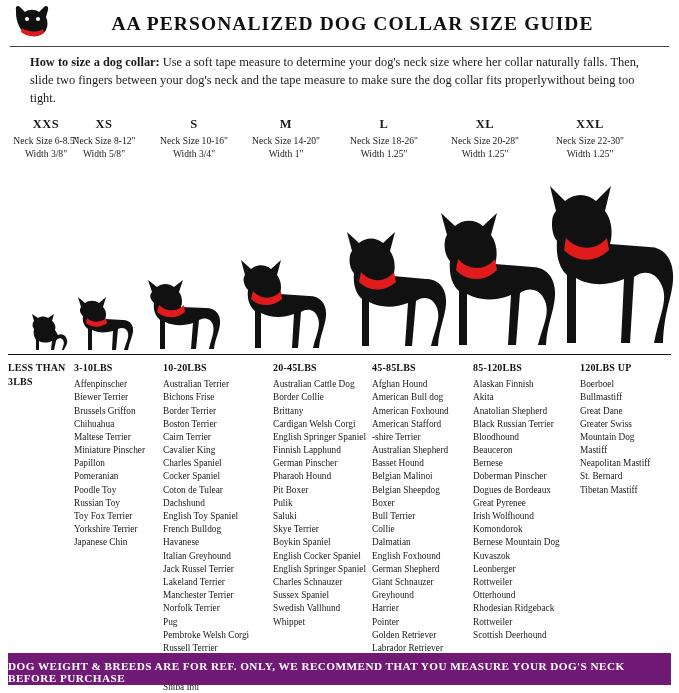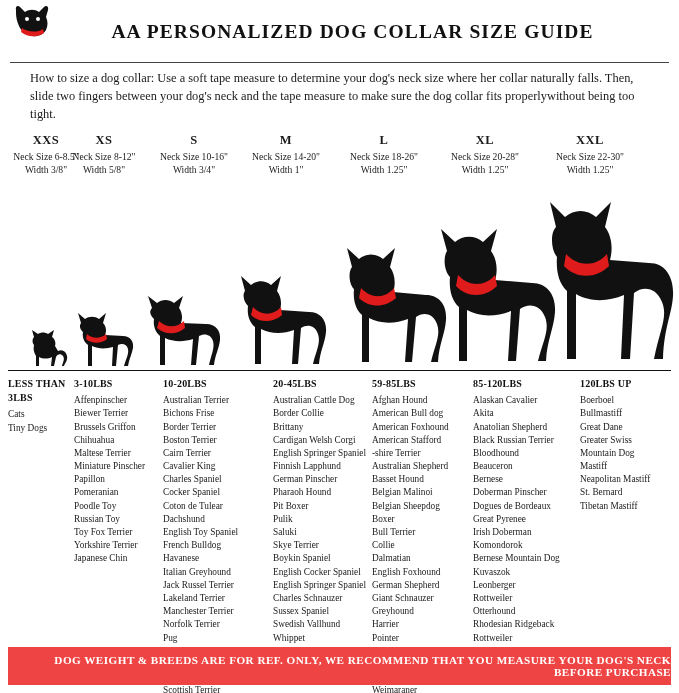--- a/index.html
+++ b/index.html
@@ -19,21 +19,21 @@
     width: 679px;
     height: 693px;
     position: relative;
     box-sizing: border-box;
   }
 
   
   .header {
     position: relative;
     height: 44px;
-    padding: 8px;
+    padding: 0;
   }
   .title {
     text-align: center;
     font-size: 19.5px;
     letter-spacing: 1.1px;
     font-weight: bold;
     padding-top: 13px;
     padding-left: 26px;
     font-family: "Liberation Serif", serif;
     color: #111;
@@ -52,21 +52,21 @@
   }
 
   
   .intro {
     margin: 7px 28px 0 30px;
     font-size: 12.4px;
     line-height: 1.45;
     color: #1a1a1a;
   }
   .intro b {
-    font-weight: normal;
+    font-weight: bold;
   }
 
   
   .sizes {
     position: relative;
     margin: 8px 0 0 0;
     height: 62px;
   }
   .size-col {
     position: absolute;
@@ -133,27 +133,27 @@
   .breed-col li {
     white-space: nowrap;
   }
 
   
   .footer {
     position: absolute;
     left: 8px;
     right: 8px;
     bottom: 8px;
-    background: #ef4444;
+    background: #701a75;
     color: #ffffff;
-    text-align: right;
+    text-align: left;
     font-size: 11.2px;
     letter-spacing: .45px;
     font-weight: bold;
-    padding: 7px 0 7px 0;
+    padding: 7px 0 1px 0;
   }
 </style>
 </head>
 <body>
 
 <div class="page">
 
   <div class="header">
     <div class="logo">
       <svg viewBox="0 0 52 40" width="52" height="40">
@@ -259,24 +259,20 @@
       </svg>
     </div>
 
     <div class="baseline"></div>
   </div>
 
   <div class="breeds">
 
     <div class="breed-col" style="left:8px;width:74px;">
       <span class="weight">LESS THAN 3LBS</span>
-      <ul>
-        <li>Cats</li>
-        <li>Tiny Dogs</li>
-      </ul>
     </div>
 
     <div class="breed-col" style="left:74px;width:88px;">
       <span class="weight">3-10LBS</span>
       <ul>
         <li>Affenpinscher</li>
         <li>Biewer Terrier</li>
         <li>Brussels Griffon</li>
         <li>Chihuahua</li>
         <li>Maltese Terrier</li>
@@ -341,21 +337,21 @@
         <li>English Cocker Spaniel</li>
         <li>English Springer Spaniel</li>
         <li>Charles Schnauzer</li>
         <li>Sussex Spaniel</li>
         <li>Swedish Vallhund</li>
         <li>Whippet</li>
       </ul>
     </div>
 
     <div class="breed-col" style="left:372px;width:104px;">
-      <span class="weight">59-85LBS</span>
+      <span class="weight">45-85LBS</span>
       <ul>
         <li>Afghan Hound</li>
         <li>American Bull dog</li>
         <li>American Foxhound</li>
         <li>American Stafford</li>
         <li>-shire Terrier</li>
         <li>Australian Shepherd</li>
         <li>Basset Hound</li>
         <li>Belgian Malinoi</li>
         <li>Belgian Sheepdog</li>
@@ -372,31 +368,31 @@
         <li>Golden Retriever</li>
         <li>Labrador Retriever</li>
         <li>Siberian Husky</li>
         <li>Weimaraner</li>
       </ul>
     </div>
 
     <div class="breed-col" style="left:473px;width:112px;">
       <span class="weight">85-120LBS</span>
       <ul>
-        <li>Alaskan Cavalier</li>
+        <li>Alaskan Finnish</li>
         <li>Akita</li>
         <li>Anatolian Shepherd</li>
         <li>Black Russian Terrier</li>
         <li>Bloodhound</li>
         <li>Beauceron</li>
         <li>Bernese</li>
         <li>Doberman Pinscher</li>
         <li>Dogues de Bordeaux</li>
         <li>Great Pyrenee</li>
-        <li>Irish Doberman</li>
+        <li>Irish Wolfhound</li>
         <li>Komondorok</li>
         <li>Bernese Mountain Dog</li>
         <li>Kuvaszok</li>
         <li>Leonberger</li>
         <li>Rottweiler</li>
         <li>Otterhound</li>
         <li>Rhodesian Ridgeback</li>
         <li>Rottweiler</li>
         <li>Scottish Deerhound</li>
       </ul>

